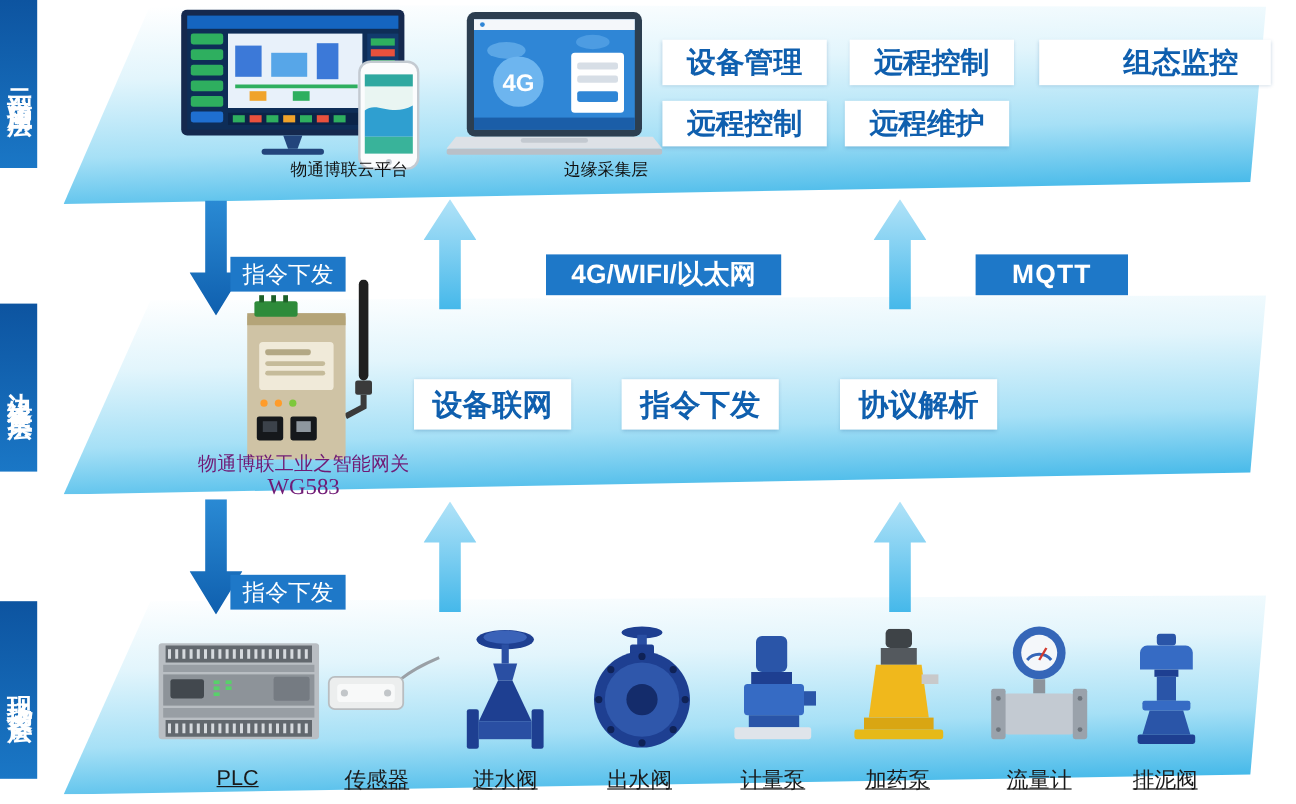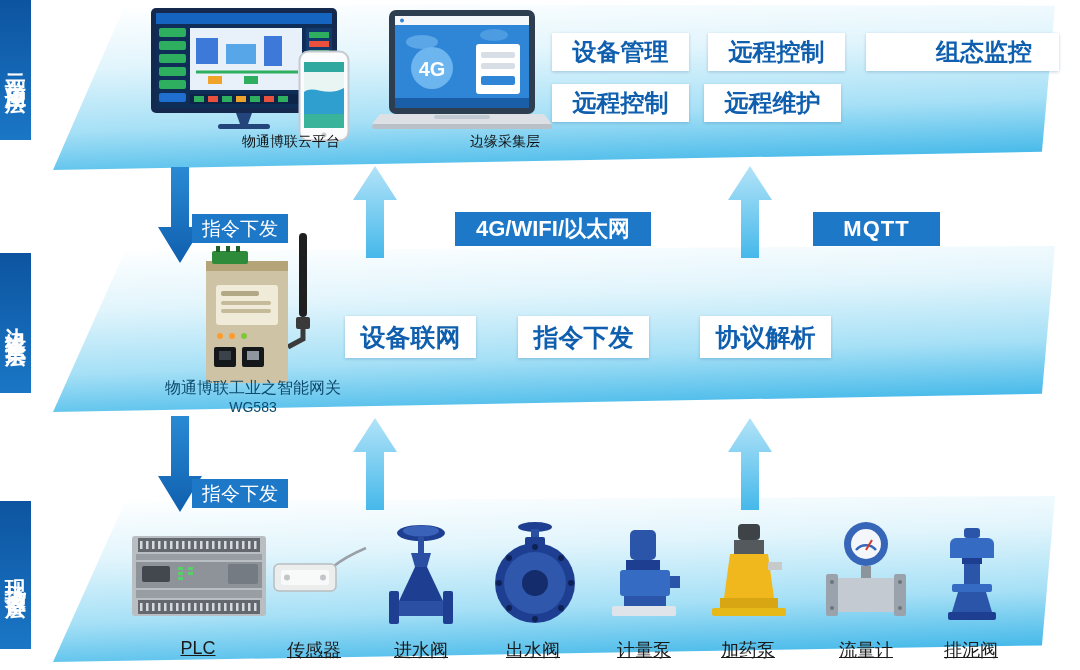--- a/index.html
+++ b/index.html
@@ -32,23 +32,23 @@
   
   .pill{position:absolute;background:#1e78c8;color:#ffffff;
         display:flex;align-items:center;justify-content:center;margin-top:21px;}
   .pill.small{width:96px;height:29px;font-size:19px;}
   .pill.big{height:34px;font-size:22px;font-weight:bold;}
 
   .arrow{position:absolute;}
   .dev{position:absolute;}
   .caption{position:absolute;color:#111111;text-align:right;font-size:14px;}
   .dev-label{position:absolute;top:638px;width:90px;text-align:center;font-size:18px;color:#1a1a1a;text-decoration:underline;}
-  .gw-caption{position:absolute;left:143px;top:378px;width:220px;text-align:center;color:#0c4a6e;}
+  .gw-caption{position:absolute;left:143px;top:378px;width:220px;text-align:center;color:#701a75;}
   .gw-caption .l1{font-size:16px;line-height:20px;}
-  .gw-caption .l2{font-size:14px;line-height:18px;}
+  .gw-caption .l2{font-size:19px;line-height:18px;font-family:Liberation Serif, serif;}
 </style>
 </head>
 <body>
 
 <div class="stage">
 
   <div class="band" id="band-cloud"></div>
   <div class="band" id="band-edge"></div>
   <div class="band" id="band-field"></div>
 

